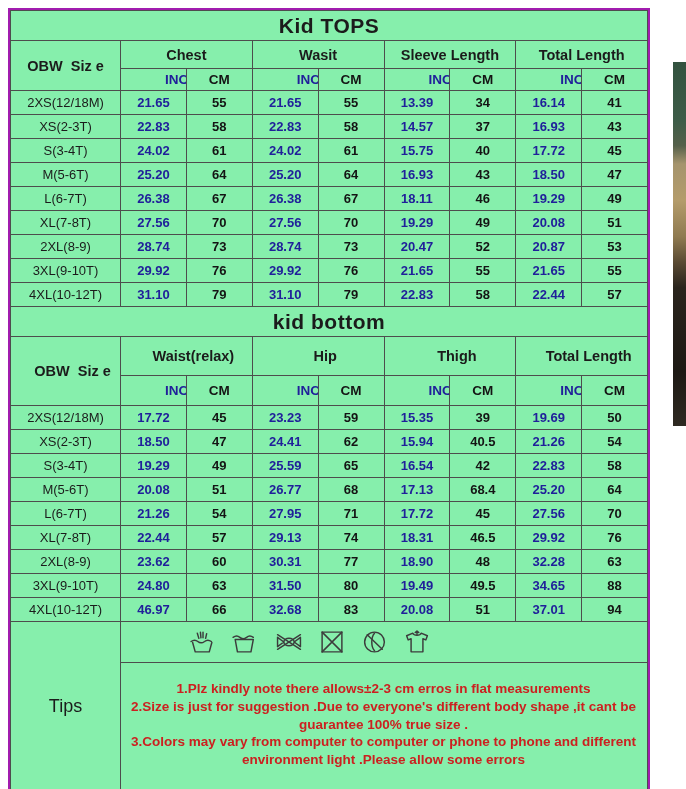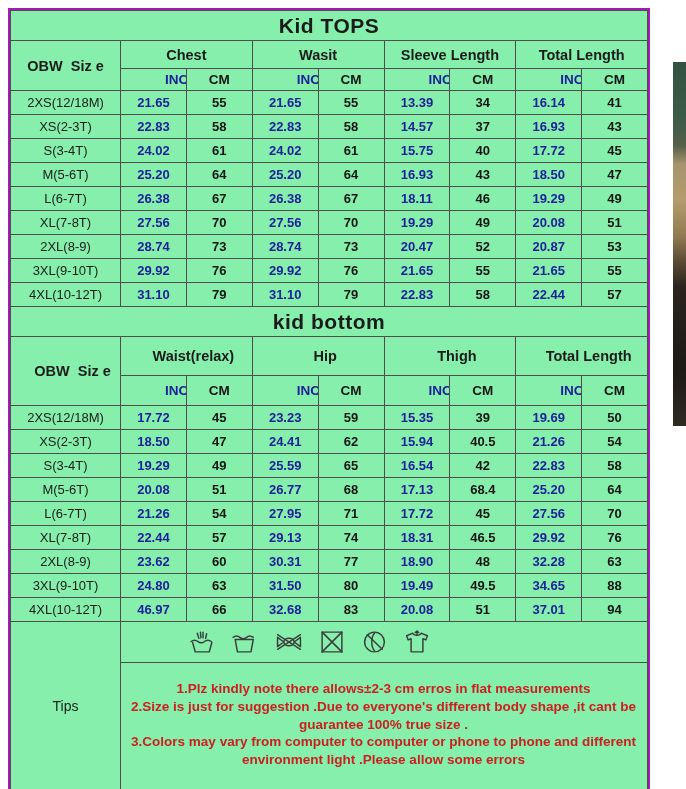--- a/index.html
+++ b/index.html
@@ -31,21 +31,21 @@
   .cell-inch{color:#20209a;font-weight:bold;}
   .cell-cm{color:#141414;font-weight:bold;}
   th.u-inch{color:#20209a;padding-left:44px;}
   th.u-cm{color:#141414;}
   .icons-cell{height:40px;text-align:left;padding-left:68px;}
   .icons-cell .care{display:inline-block;vertical-align:middle;margin-right:11px;}
   .care svg{display:block;}
   .care path,.care rect,.care circle,.care ellipse{
     fill:none;stroke:#3c3c3c;stroke-width:1.4;stroke-linecap:round;stroke-linejoin:round;
   }
-  .tips-label-cell{font-size:14px;font-weight:400;}
+  .tips-label-cell{font-size:18px;font-weight:400;}
   .tips-text-cell{
     height:106px;text-align:center;vertical-align:top;
     padding:17px 6px 4px 5px;
   }
   .tips-text-cell p{
     margin:0;color:#cc2020;font-size:13.5px;font-weight:bold;line-height:1.32;
   }
   .photo-strip{
     position:absolute;left:673px;top:62px;width:13px;height:364px;
     background:linear-gradient(to bottom,

